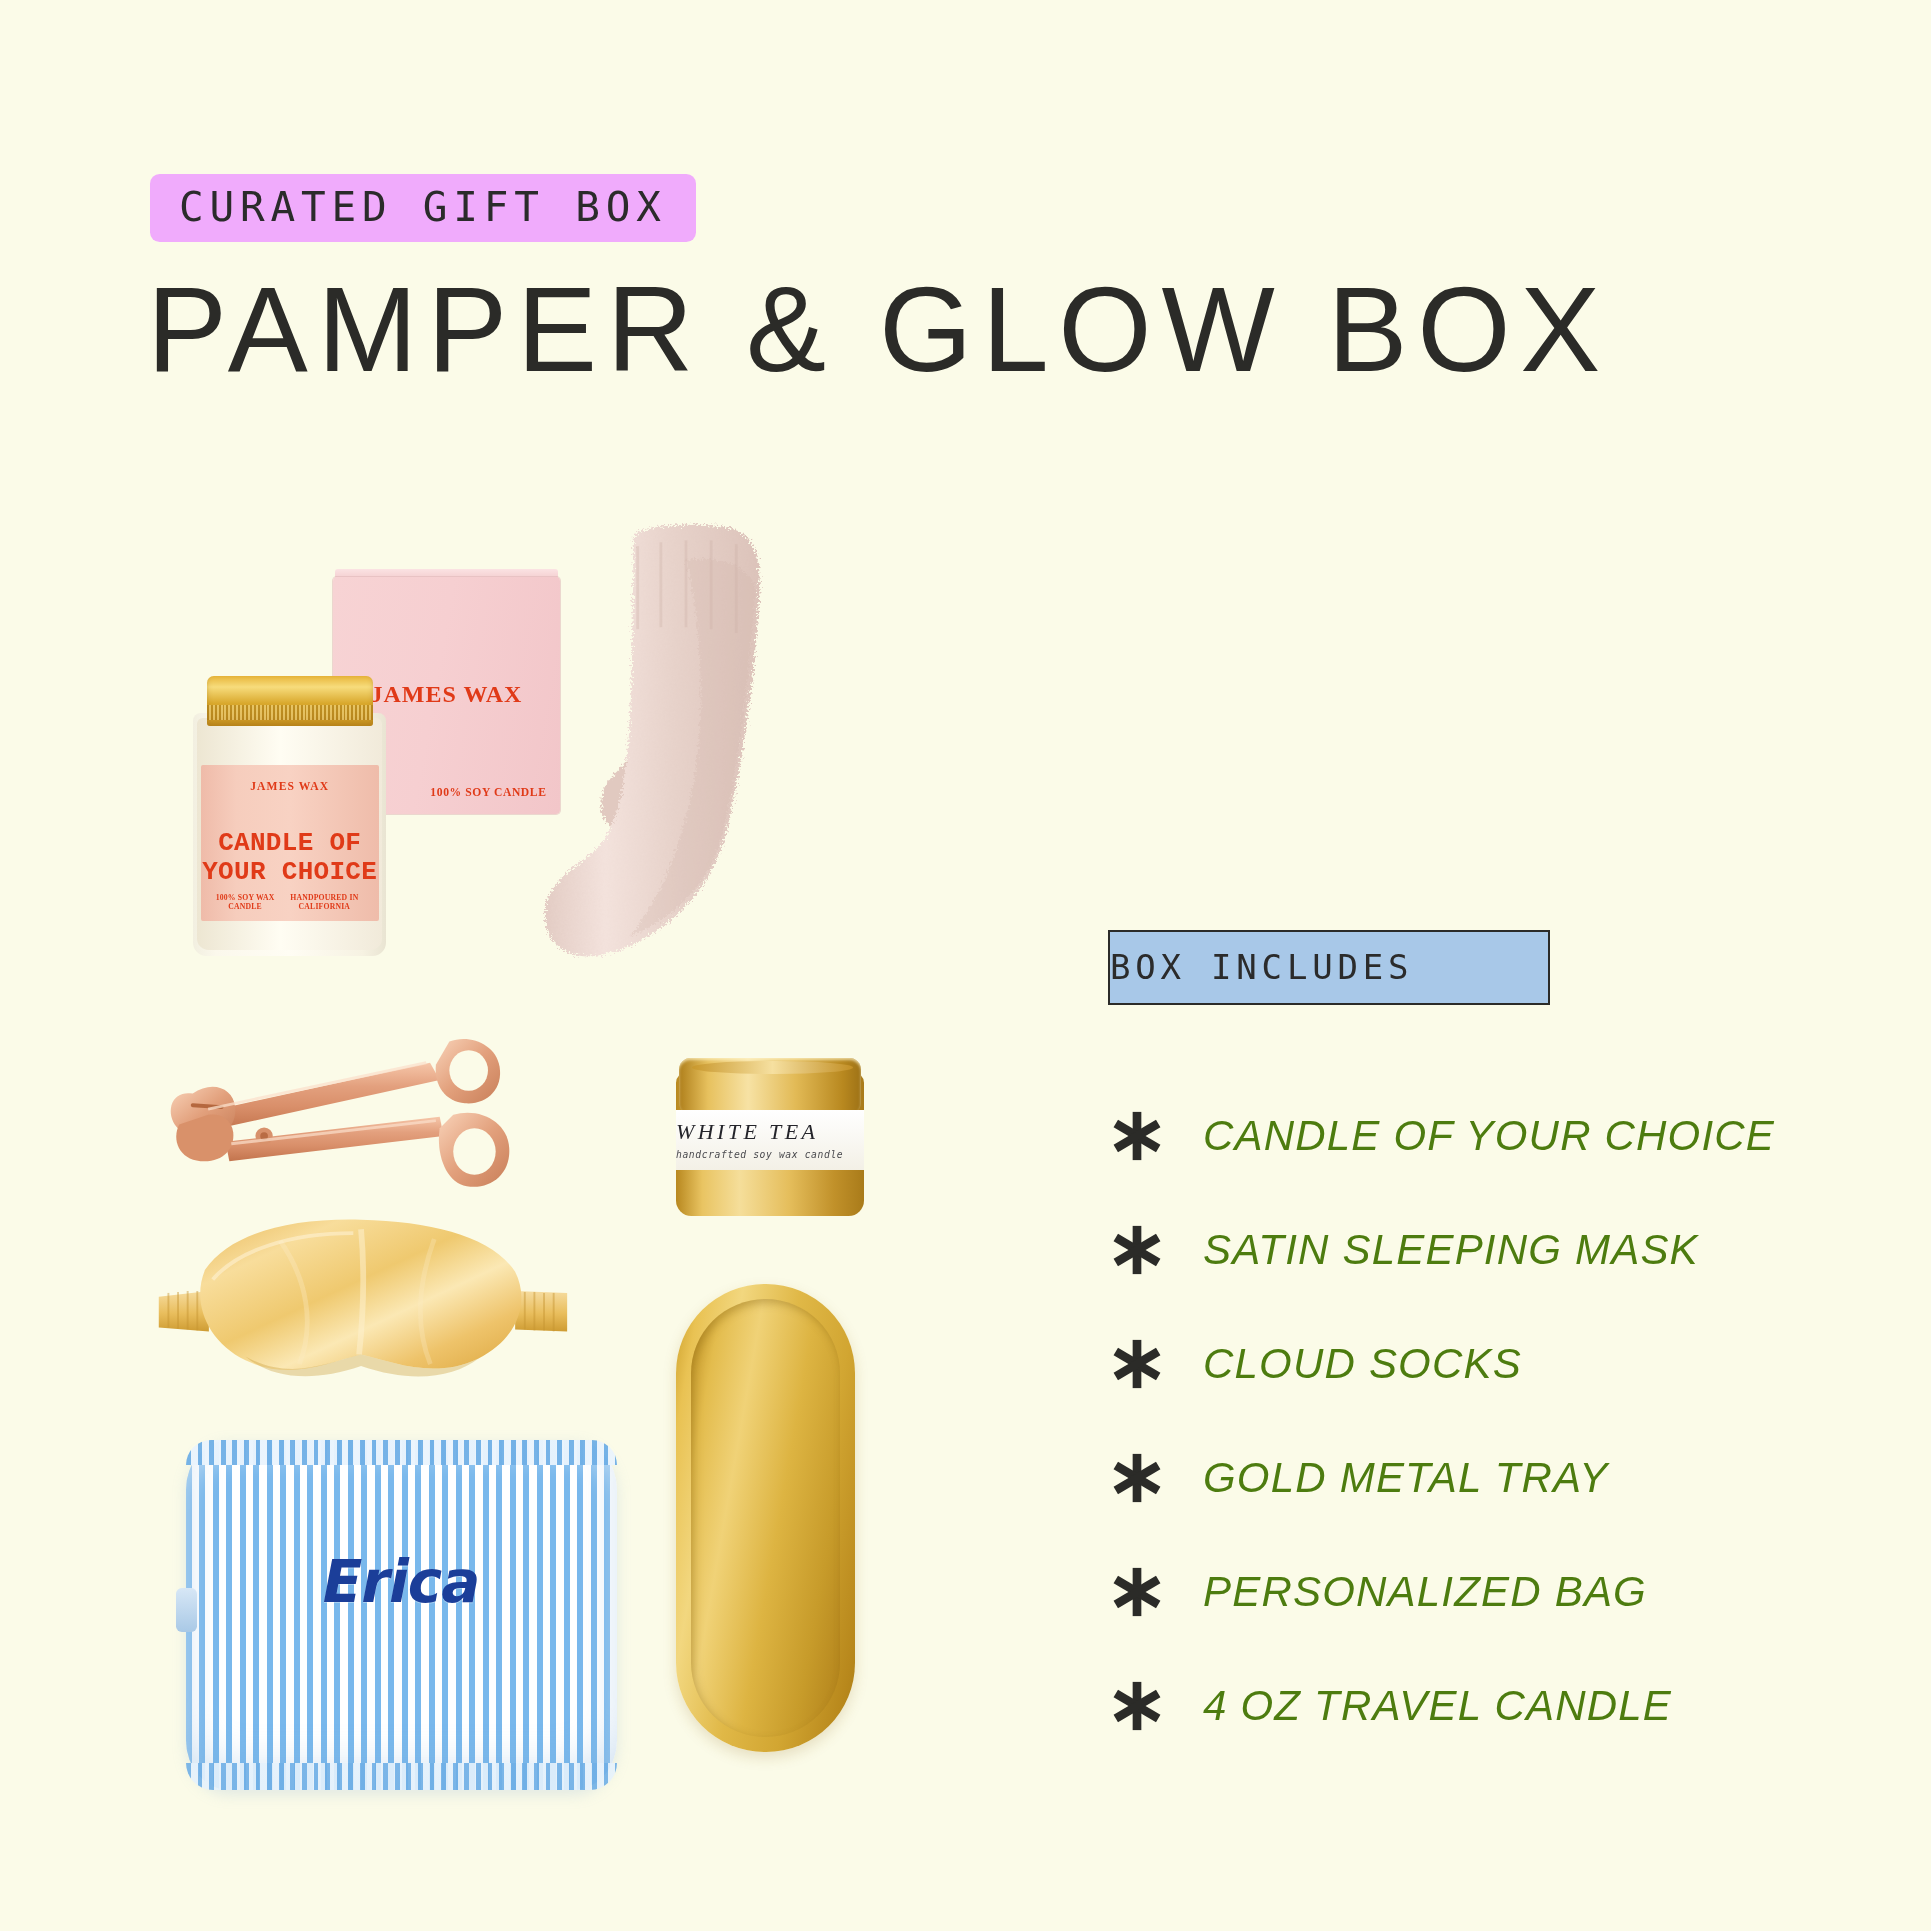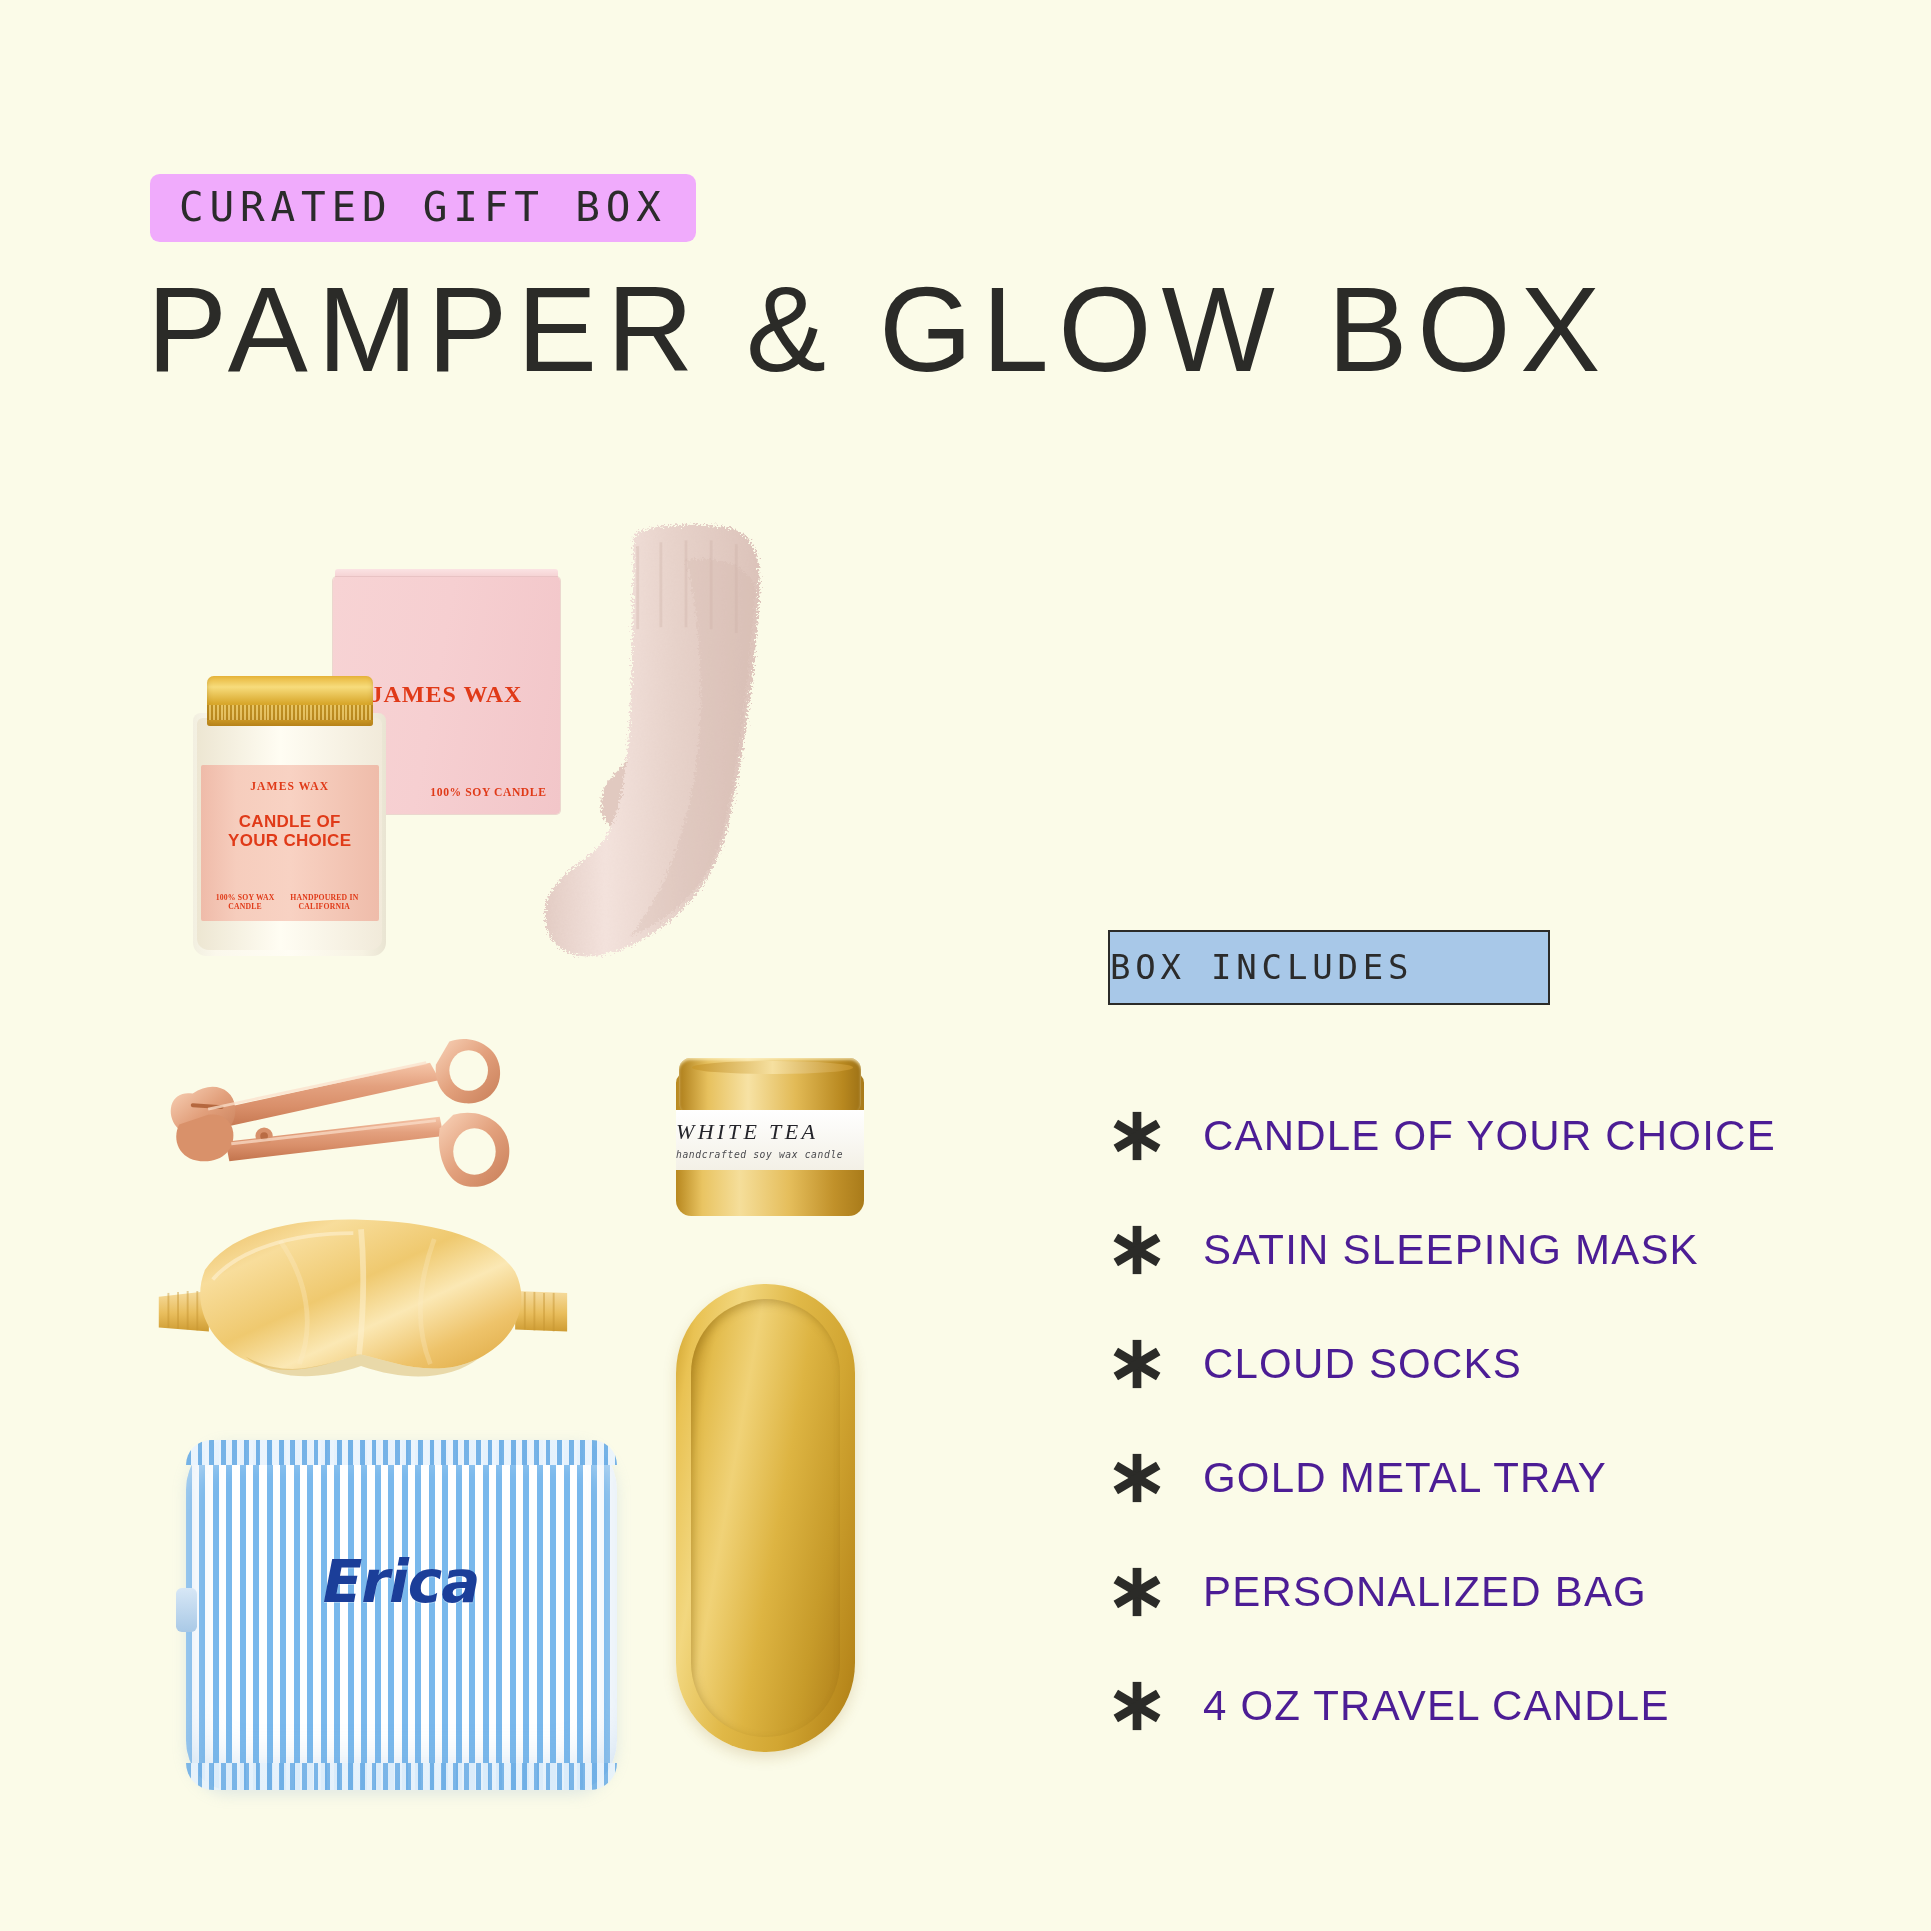--- a/index.html
+++ b/index.html
@@ -38,22 +38,23 @@
     font-size:34px;letter-spacing:4.8px;color:#2B2B2B;line-height:1;
   }
   .includes-list{position:absolute;left:1110px;top:1079px;width:772px;}
   .inc-row{display:flex;align-items:center;height:114px;}
   .inc-bullet{
     width:93px;flex:0 0 93px;display:flex;align-items:center;justify-content:flex-start;
     font-size:0;
   }
   .inc-bullet svg{display:block;}
   .inc-label{
-    font-size:42px;letter-spacing:1.2px;color:#4c1d95;white-space:nowrap;
+    font-size:42px;letter-spacing:1.2px;color:#4d7c0f;white-space:nowrap;
     font-weight:400;
+    font-style:italic;
   }
 
   
   .prod{position:absolute;}
 
   
   #pink-box{left:333px;top:577px;width:227px;height:237px;}
   .pbox-face{
     position:absolute;inset:0;
     background:linear-gradient(100deg,#F7D3D4 0%,#F6CFD1 45%,#F2C6C9 100%);
@@ -100,22 +101,22 @@
     opacity:.75;
   }
   .jar-label{
     position:absolute;left:7.7px;top:89px;width:178px;height:156px;
     background:linear-gradient(90deg,#EFBBA9 0%,#F6CDBD 20%,#F8D2C3 50%,#EFBCAA 100%);
     border-radius:1.9px;
     color:#E03A18;text-align:center;
   }
   .jl-brand{margin-top:15.4px;font-family:"Liberation Serif",serif;font-weight:bold;font-size:11.6px;letter-spacing:1.1px;}
   .jl-main{
-    margin-top:20px;font-size:17px;font-weight:bold;line-height:1.1;letter-spacing:0.3px;
-    font-family:Liberation Sans, sans-serif;
+    margin-top:36px;font-size:26px;font-weight:bold;line-height:1.1;letter-spacing:0.3px;
+    font-family:Liberation Mono, monospace;
   }
   .jl-foot{position:absolute;bottom:9.7px;left:0;right:0;display:flex;justify-content:space-between;padding:0 9.7px;
     font-family:"Liberation Serif",serif;font-weight:bold;font-size:7.7px;letter-spacing:0.2px;}
 
   
   #socks{left:541px;top:521px;width:290px;height:541px;}
 
   
   #trimmer{left:150px;top:1028px;width:454px;height:193px;}
 

